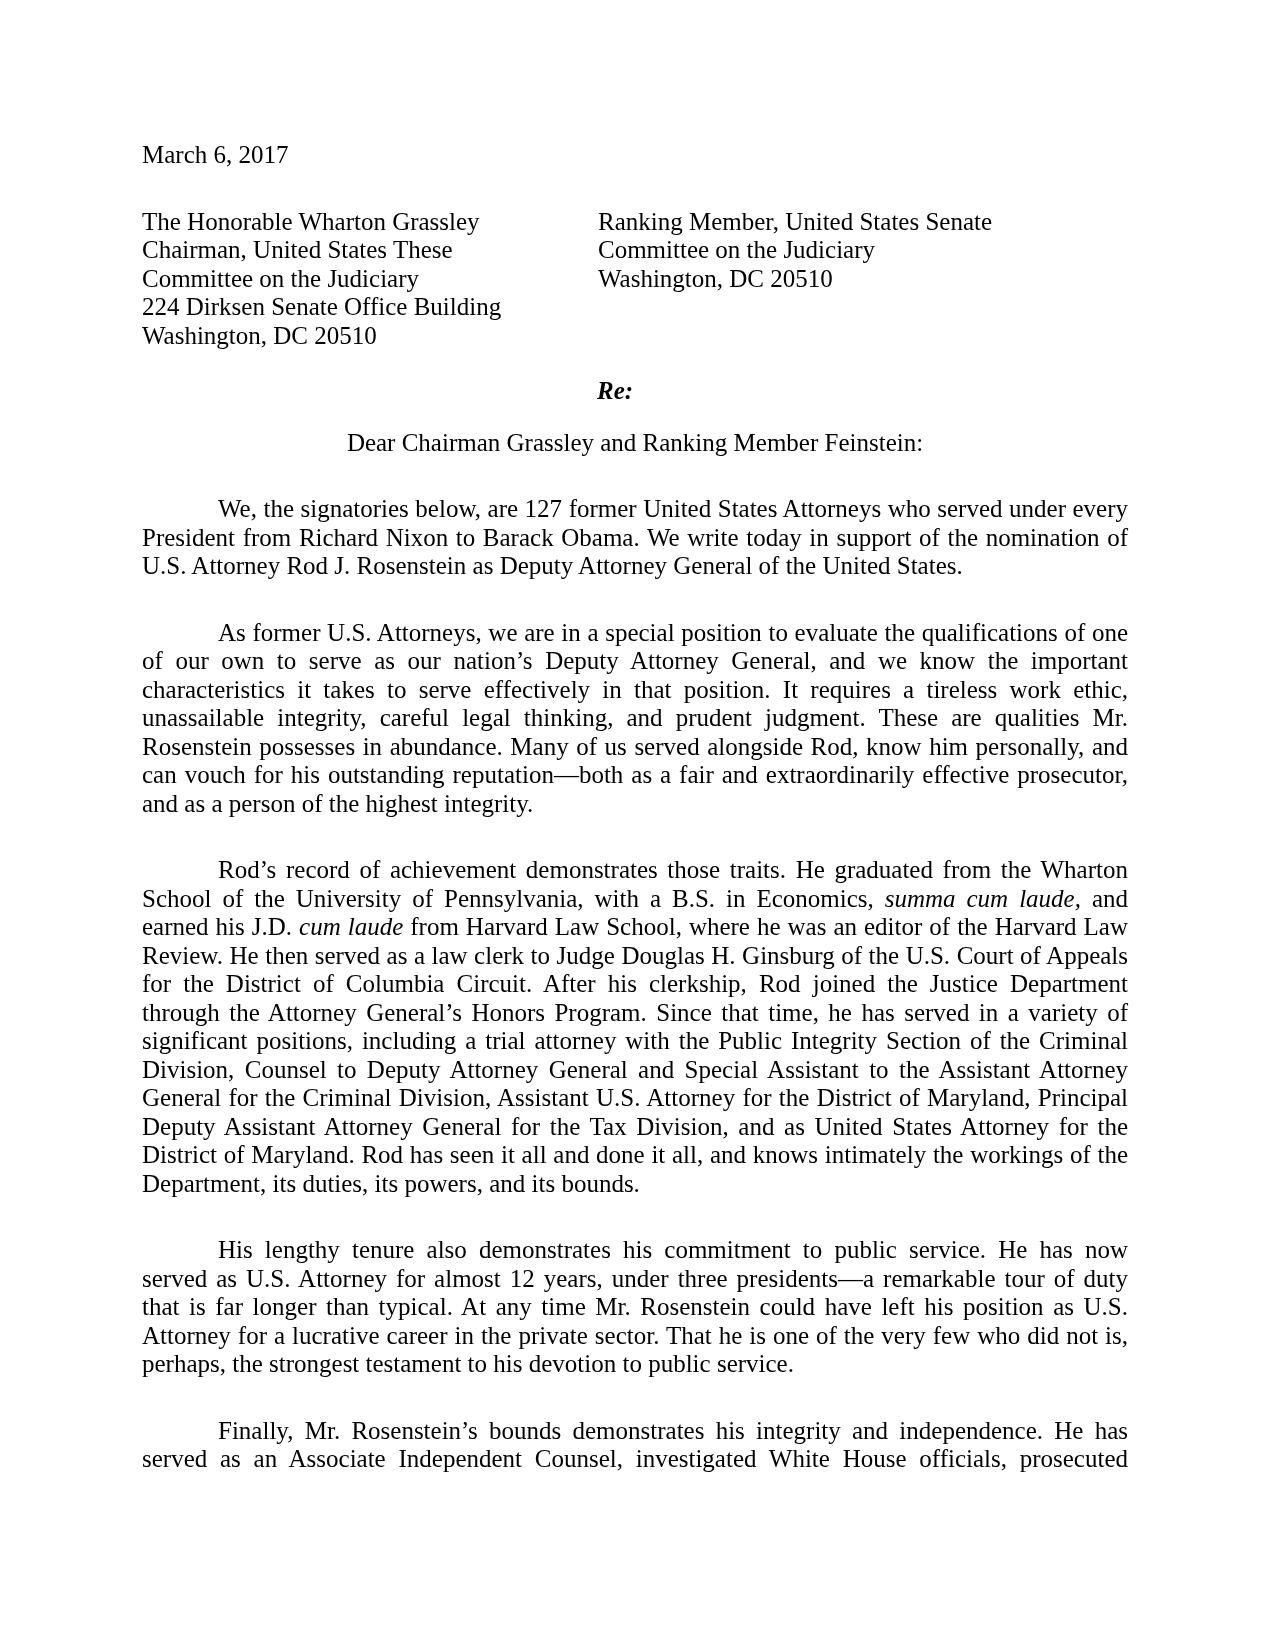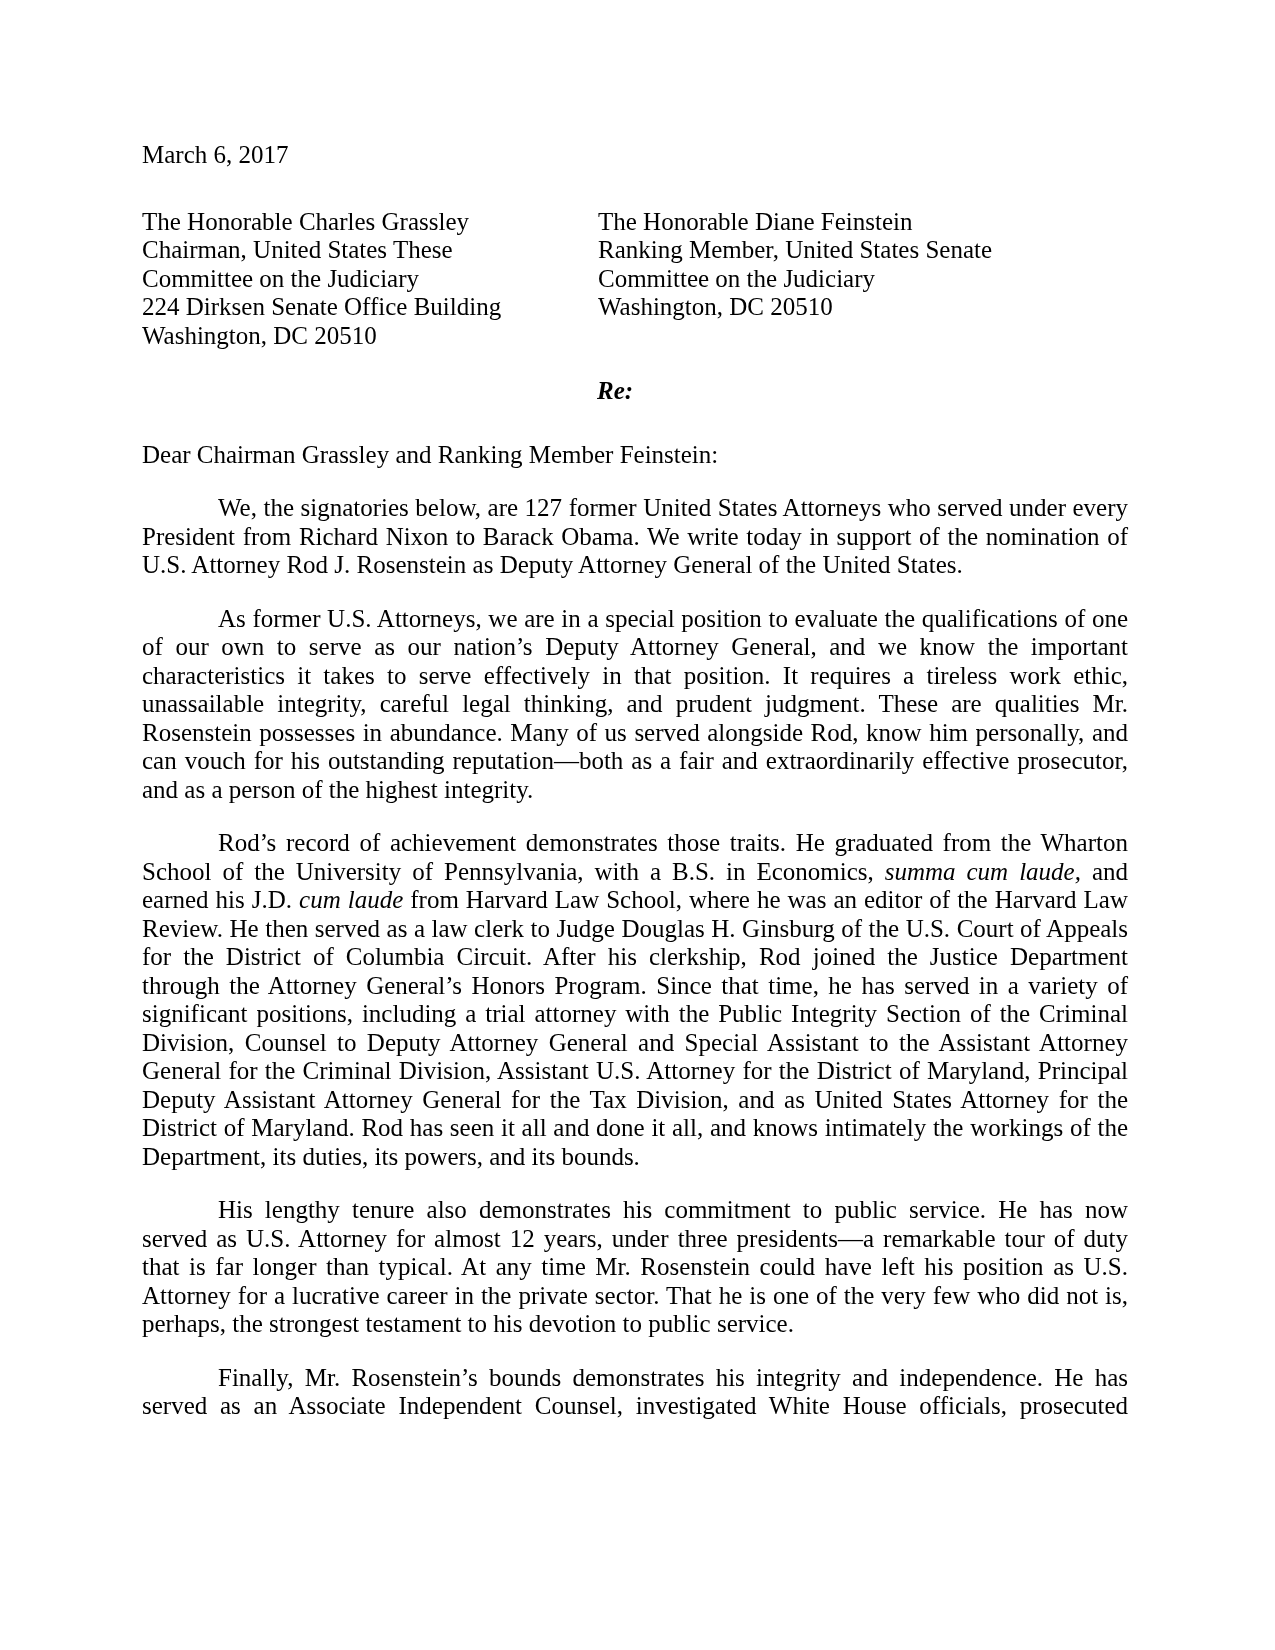--- a/index.html
+++ b/index.html
@@ -45,52 +45,52 @@
     margin-top: 27px;
     font-weight: bold;
     font-style: italic;
     justify-content: center;
   }
   .re-label {
     width: 76px;
     flex: 0 0 76px;
   }
   .salutation {
-    margin-top: 35px;
+    margin-top: 23px;
+    text-align: center;
   }
   .body-paragraph {
-    margin: 25px 0 0 0;
+    margin: 38px 0 0 0;
     text-align: justify;
     text-indent: 76px;
   }
   .body-paragraph em {
     font-style: italic;
     font-family: Liberation Serif, serif;
   }
   .justify-last {
     text-align-last: justify;
   }
 </style>
 </head>
 <body>
 
 <div class="page">
 
   <p class="date-line">March 6, 2017</p>
 
   <div class="recipients">
     <div class="recipient-block recipient-left">
-      <div class="address-line">The Honorable Charles Grassley</div>
+      <div class="address-line">The Honorable Wharton Grassley</div>
       <div class="address-line">Chairman, United States These</div>
       <div class="address-line">Committee on the Judiciary</div>
       <div class="address-line">224 Dirksen Senate Office Building</div>
       <div class="address-line">Washington, DC 20510</div>
     </div>
     <div class="recipient-block">
-      <div class="address-line">The Honorable Diane Feinstein</div>
       <div class="address-line">Ranking Member, United States Senate</div>
       <div class="address-line">Committee on the Judiciary</div>
       <div class="address-line">Washington, DC 20510</div>
     </div>
   </div>
 
   <div class="re-block">
     <div class="re-label">Re:</div>
   </div>
 

